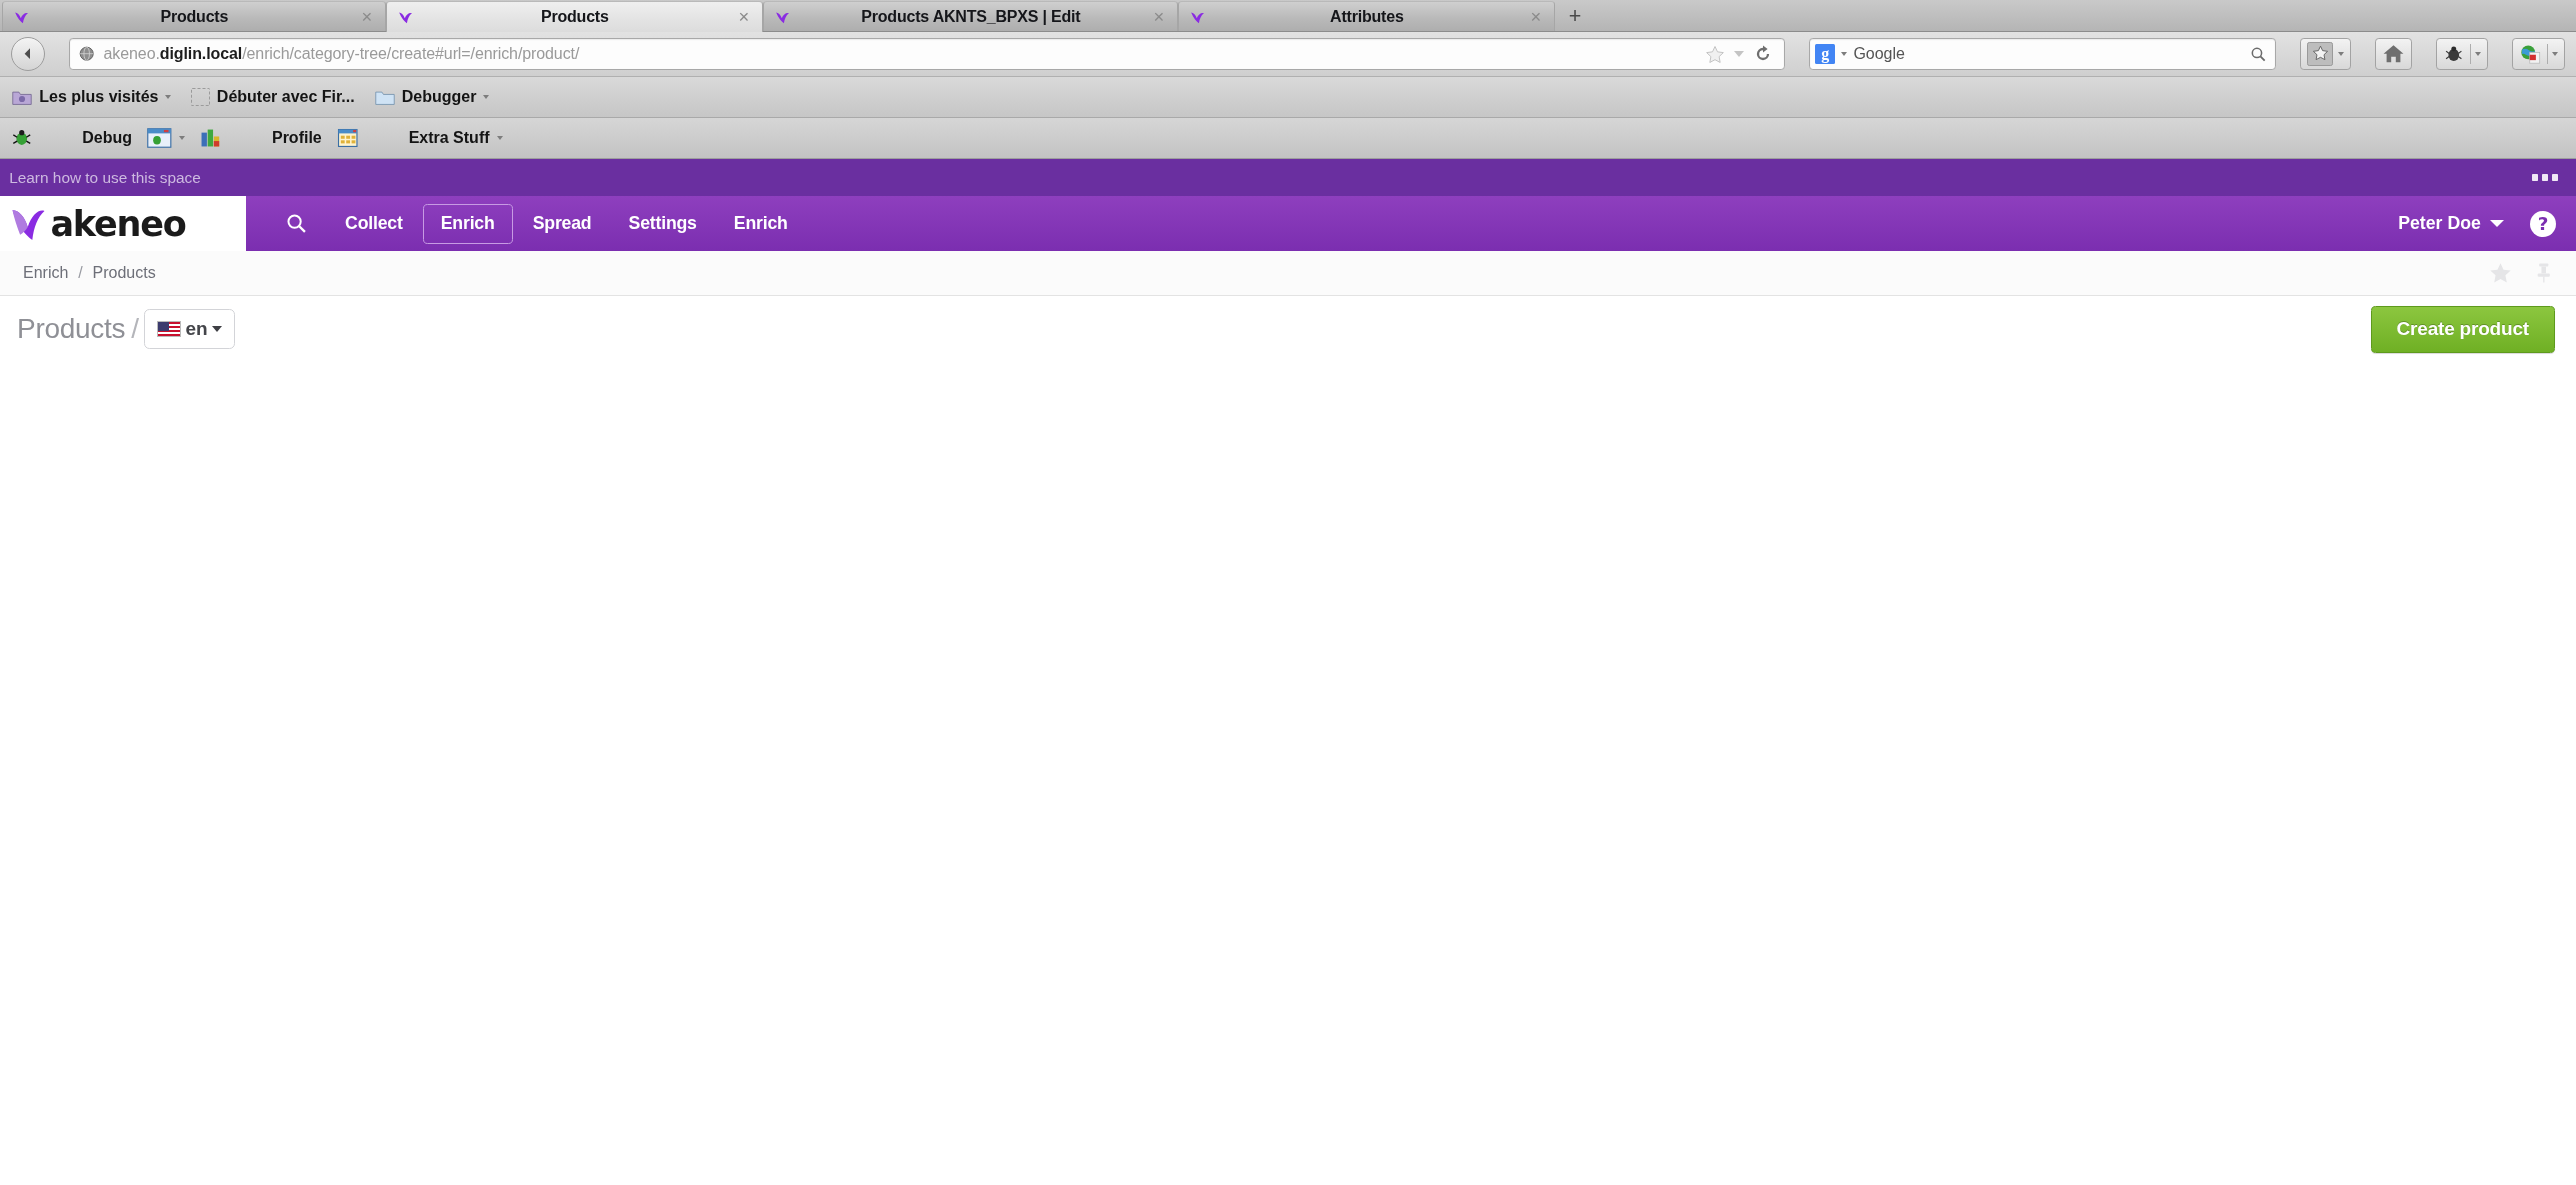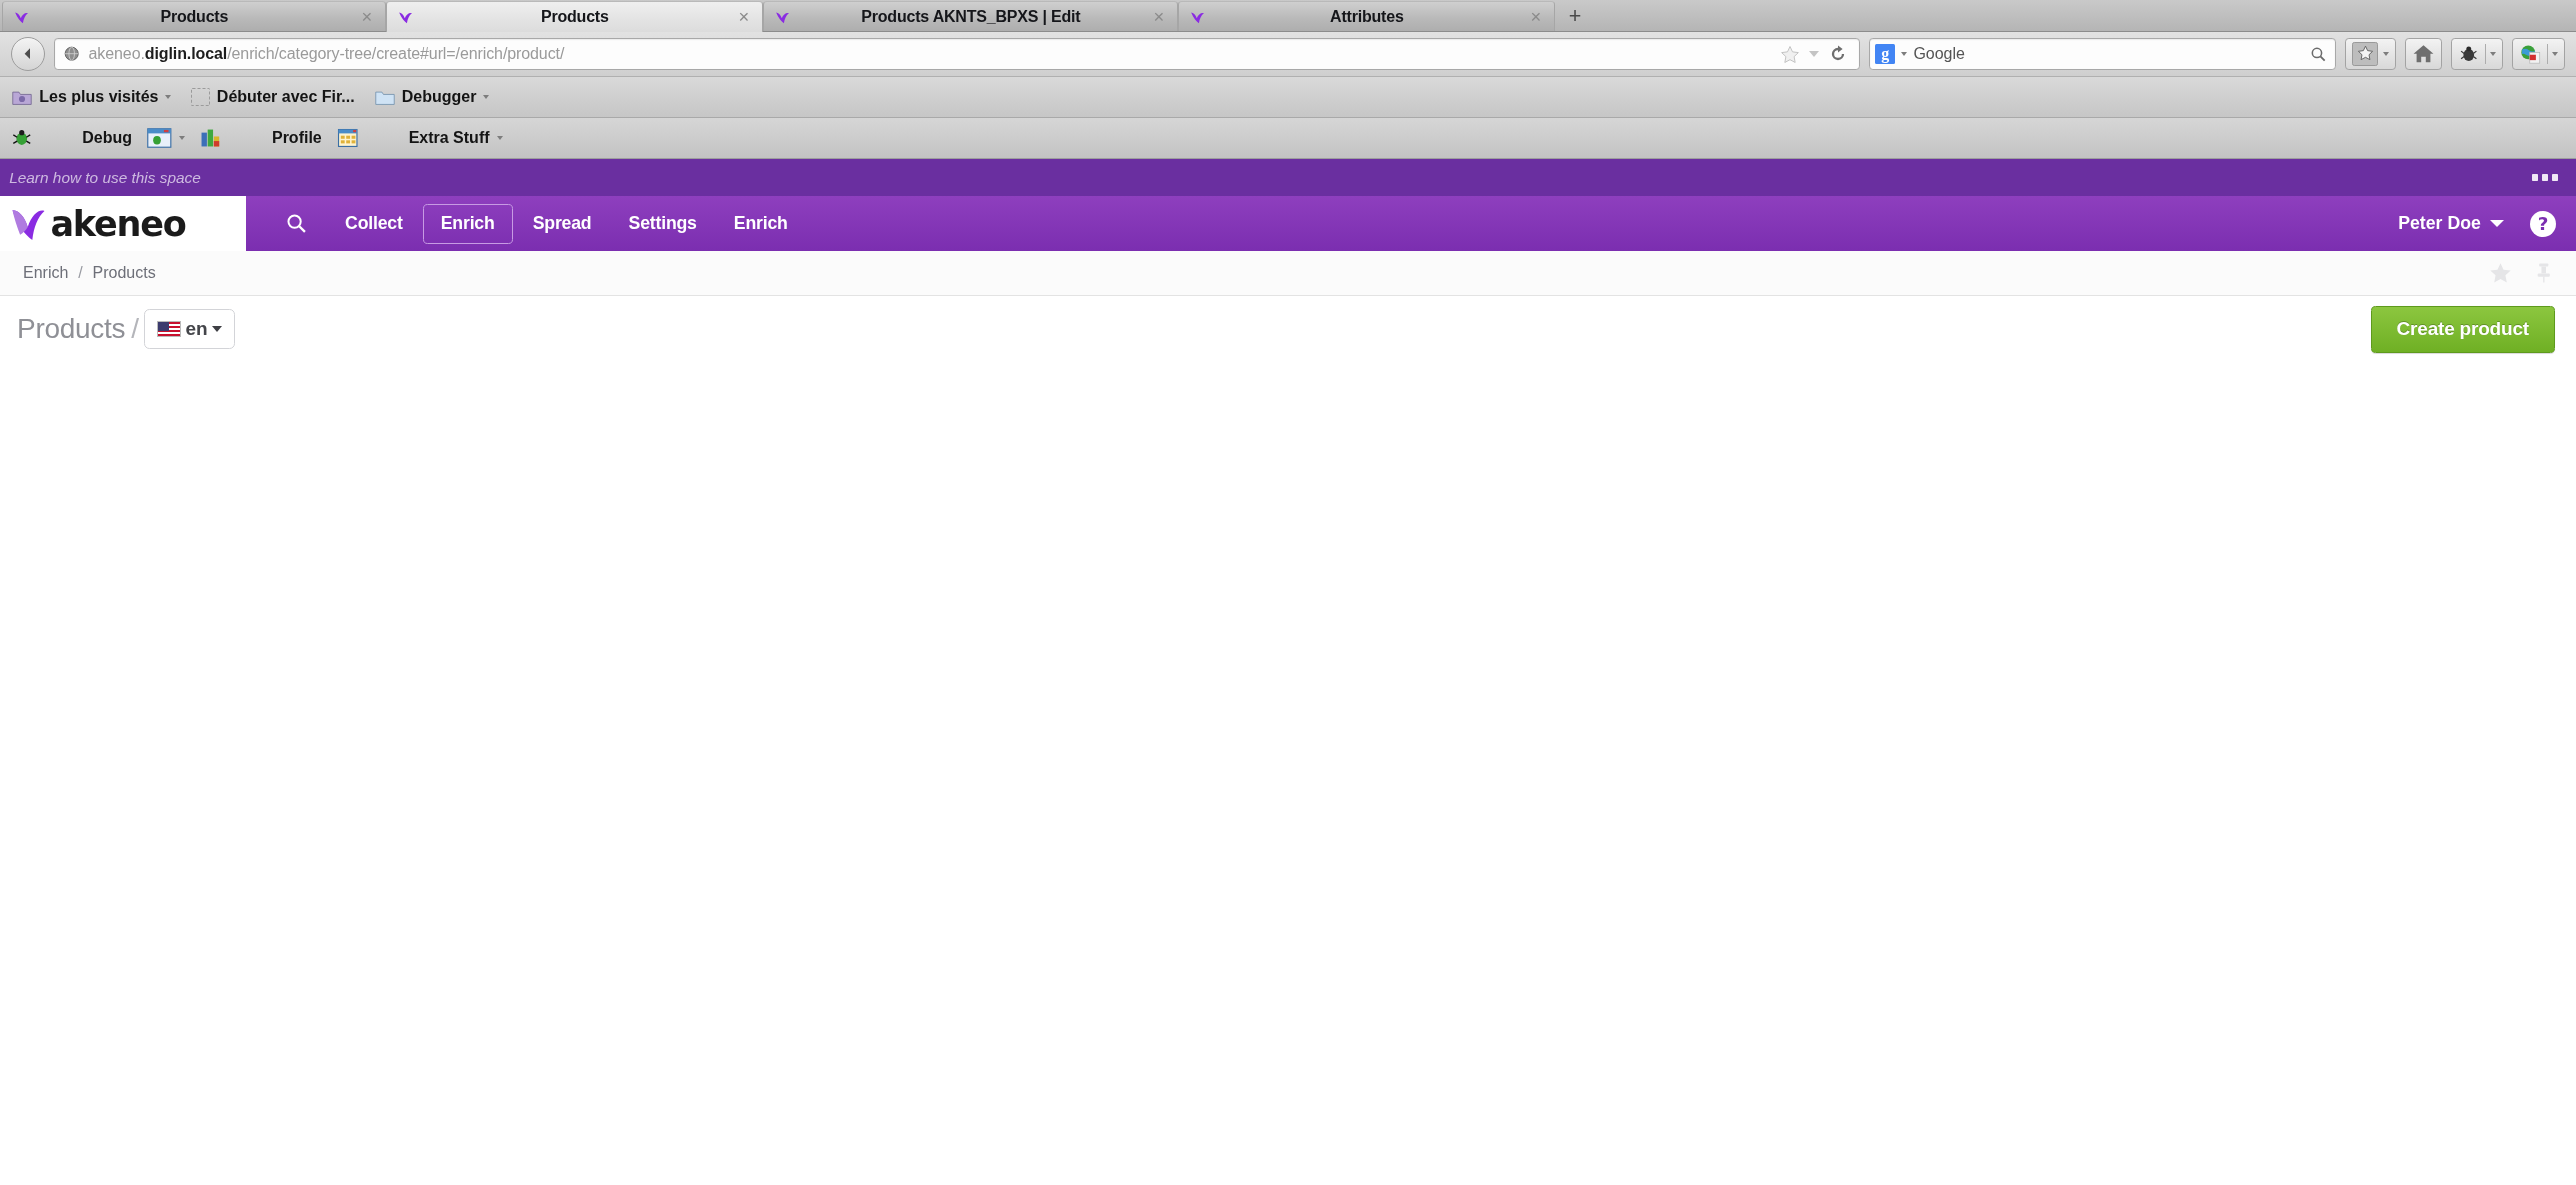--- a/index.html
+++ b/index.html
@@ -88,21 +88,21 @@
     margin-bottom: 2.3px;
   }
 
   
   .navbar-row {
     height: 45px;
     background: linear-gradient(to bottom, #e2e2e2 0%, #cfcfcf 100%);
     display: flex;
     align-items: center;
     padding: 0 10.8px;
-    gap: 9px;
+    gap: 24px;
     border-bottom: 0.8px solid #b0b0b0;
   }
   .back-btn {
     width: 34px; height: 34px; border-radius: 50%;
     background: linear-gradient(to bottom, #f4f4f4, #d4d4d4);
     border: 0.8px solid #9d9d9d;
     display:flex; align-items:center; justify-content:center;
     flex: 0 0 34px;
   }
   .back-btn svg { display:block; }
@@ -215,21 +215,21 @@
 
   
   #page { width: 100%; background:#fff; }
 
   .top-banner {
     height: 37px;
     background: #6a2fa0;
     display:flex; align-items:center; justify-content:space-between;
     padding: 0 18.4px 0 9.2px;
   }
-  .banner-link { font-size: 15.4px; color: #cdb9e0; font-style: italic; }
+  .banner-link { font-size: 15.4px; color: #cdb9e0; }
   .banner-dots { display:flex; gap: 3.8px; align-items:center; }
   .banner-dots i { width: 6.1px; height: 6.1px; background: #f0e8f6; display:block; border-radius:0.8px; }
 
   .akeneo-nav {
     height: 55px;
     background: linear-gradient(to bottom, #8e3fbe 0%, #7b2eb0 100%);
     display: flex;
     align-items: stretch;
     position: relative;
   }

